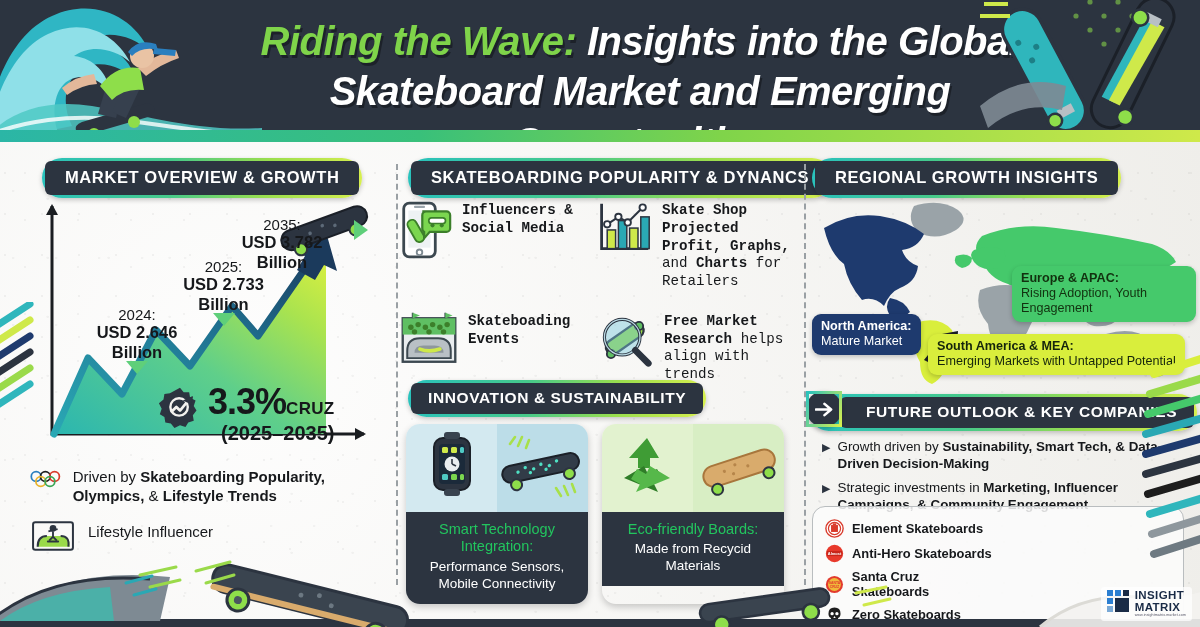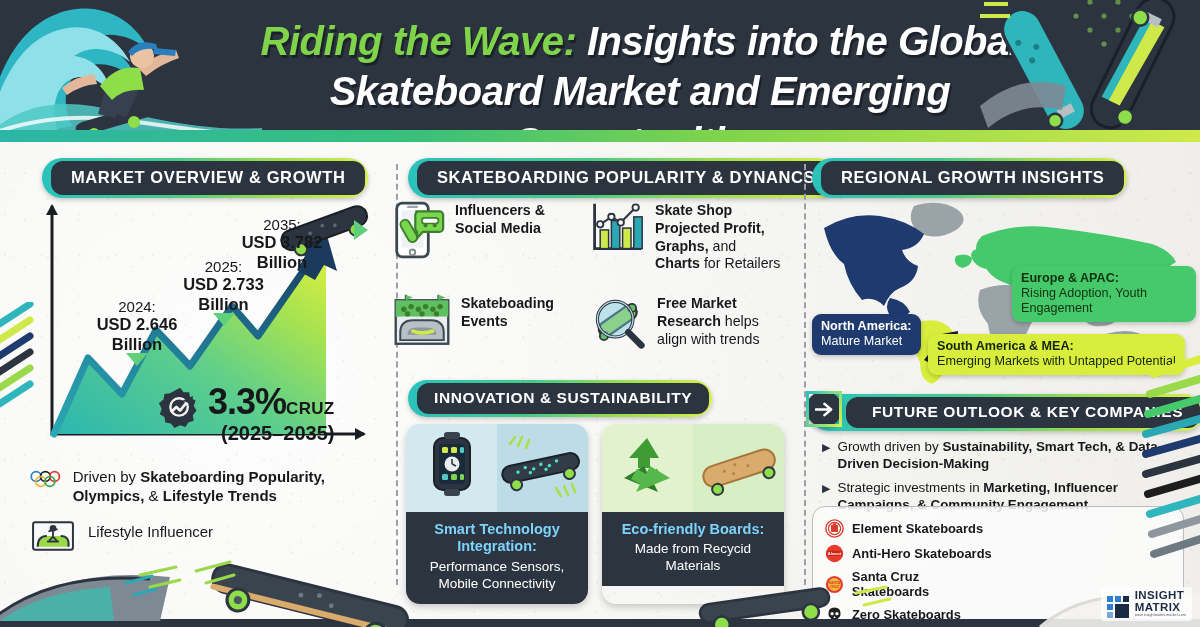--- a/index.html
+++ b/index.html
@@ -69,39 +69,38 @@
 
   
   .pill {
     display:inline-block; position:relative;
     padding:3px;
     border-radius:22px;
     background: linear-gradient(95deg,#29c2bd 0%, #46c98a 40%, #9ade4e 70%, #d7ef4e 100%);
     box-shadow: 0 2px 5px rgba(0,0,0,.22);
   }
   .pill-inner {
-    background:#2c3440; color:#fff; border-radius:12px;
+    background:#2c3440; color:#fff; border-radius:6px;
     padding:7px 20px 8px;
     font-size:16.5px; font-weight:700; letter-spacing:.6px;
     white-space:nowrap;
-    margin-left:6px;
   }
   .pill.small .pill-inner { font-size:15.5px; padding:6px 17px 7px; }
 
   
   .c1-head { position:absolute; left:42px; top:16px; }
   .chart-box { position:absolute; left:26px; top:56px; width:350px; height:260px; }
   .chart-svg { position:absolute; inset:0; }
   .lbl {
     position:absolute; text-align:center; color:#16181b;
     line-height:1.16; font-weight:700;
   }
   .lbl .yr { display:block; font-weight:500; font-size:15px; }
   .lbl .val { display:block; font-size:16.5px; font-weight:700; }
-  .lbl-2024 { left:56px; top:100px; width:110px; }
+  .lbl-2024 { left:56px; top:108px; width:110px; }
   .lbl-2025 { left:140px; top:60px; width:115px; }
   .lbl-2035 { left:196px; top:18px; width:120px; }
   .tri {
     position:absolute; left:50%; transform:translateX(-50%);
     width:0;height:0;border-left:11px solid transparent;border-right:11px solid transparent;
     border-top:13px solid #5fcf7a;
   }
   .tri.right {
     left:auto; right:-26px; top:4px; transform:none;
     border-top:10px solid transparent;border-bottom:10px solid transparent;
@@ -113,32 +112,32 @@
   .cagr-sup { font-size:17px; font-weight:800; color:#16181b; letter-spacing:.3px; }
   .cagr-years { font-size:20px; font-weight:800; color:#16181b; margin-top:3px;text-align:right; }
 
   .c1-notes { position:absolute; left:30px; top:322px; width:350px; }
   .note-row { display:flex; align-items:flex-start; gap:12px; margin-bottom:14px; }
   .note-txt { font-size:15px; color:#16181b; line-height:1.28; padding-top:3px; }
   .note-txt b { font-weight:700; }
 
   
   .c2-head { position:absolute; left:16px; top:16px; }
-  .grid2 { position:absolute; left:1px; top:58px; width:392px; display:flex; flex-wrap:wrap; }
+  .grid2 { position:absolute; left:8px; top:58px; width:392px; display:flex; flex-wrap:wrap;font-family:Liberation Mono, monospace; }
   .cell { width:196px; display:flex; gap:10px; margin-bottom:20px; align-items:flex-start; }
   .cell .ico { flex:0 0 auto; }
   .cell .ctxt { font-size:14.2px; color:#16181b; line-height:1.25; padding-top:2px; }
   .cell .ctxt b { font-weight:700; }
 
   .c2-head2 { position:absolute; left:16px; top:238px; }
   .cards { position:absolute; left:14px; top:282px; width:384px; display:flex; gap:14px; }
   .card { width:182px; border-radius:14px; overflow:hidden; box-shadow:0 3px 7px rgba(0,0,0,.2); }
   .card-img { height:88px; display:flex; }
   .card-body { background:#2c3440; color:#fff; padding:9px 8px 12px; text-align:center; }
-  .card-title { font-size:14.5px; font-weight:700; color:#7dd3fc; line-height:1.2; }
+  .card-title { font-size:14.5px; font-weight:400; color:#22c55e; line-height:1.2; }
   .card-sub { font-size:13.5px; color:#fff; line-height:1.26; margin-top:2px; }
 
   
   .c3-head { position:absolute; left:12px; top:16px; }
   .map-wrap { position:absolute; left:6px; top:52px; width:390px; height:196px; }
   .map-callout {
     position:absolute; border-radius:9px; padding:5px 9px 6px;
     font-size:12.6px; line-height:1.2;
     box-shadow:0 2px 5px rgba(0,0,0,.22);
   }
@@ -165,21 +164,21 @@
     background:rgba(252,252,252,.85); border:1.6px solid #b9bdbf;
     border-radius:13px; padding:9px 12px 10px;
     display:flex; flex-wrap:wrap;
   }
   .brand { width:174px; display:flex; align-items:center; gap:8px; margin:3px 0; }
   .brand-name { font-size:12.9px; font-weight:700; color:#16181b; }
 
   
   .logo-wrap {
     position:absolute; right:8px; bottom:6px;
-    display:flex; align-items:flex-end; gap:6px;
+    display:flex; align-items:flex-start; gap:6px;
     background:rgba(255,255,255,.72); padding:3px 6px; border-radius:3px;
   }
   .logo-mark { width:22px; height:22px; display:block; }
   .logo-txt { line-height:1; }
   .logo-l1 { font-size:11.5px; font-weight:700; color:#1a2b46; letter-spacing:.4px; }
   .logo-l2 { font-size:11.5px; font-weight:700; color:#1a2b46; letter-spacing:.4px; }
   .logo-tag { font-size:3.6px; color:#556; letter-spacing:.1px; margin-top:1px; }
 
   
   .bottom-art { position:absolute; left:0; bottom:0; width:1200px; height:92px; pointer-events:none; }

